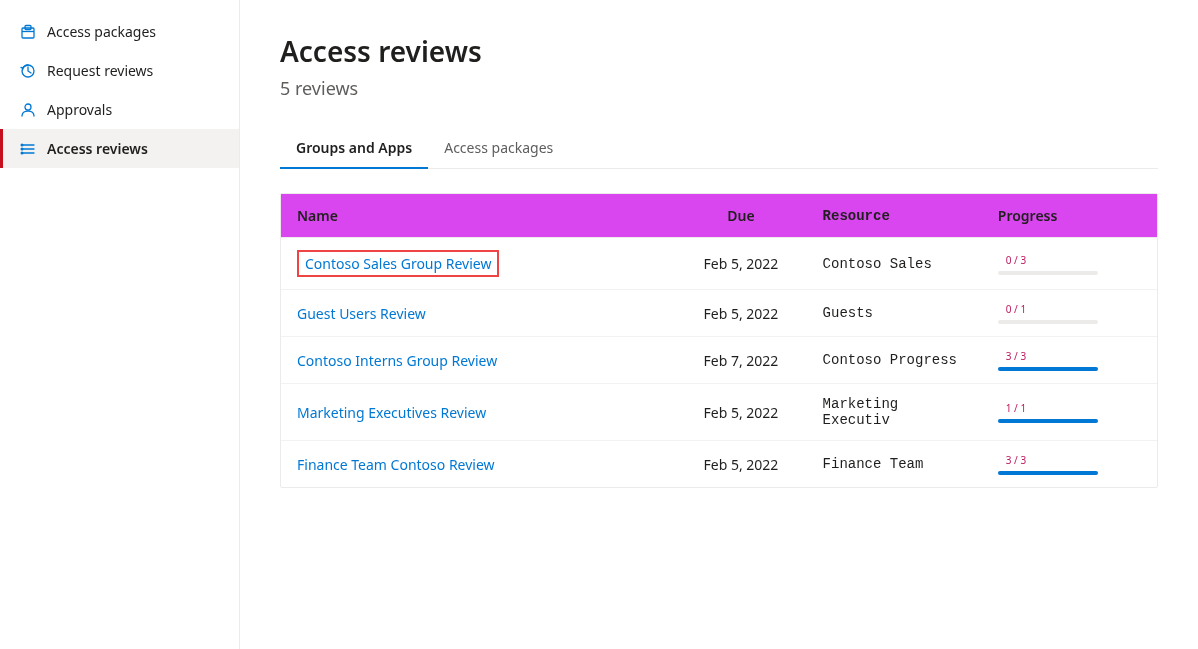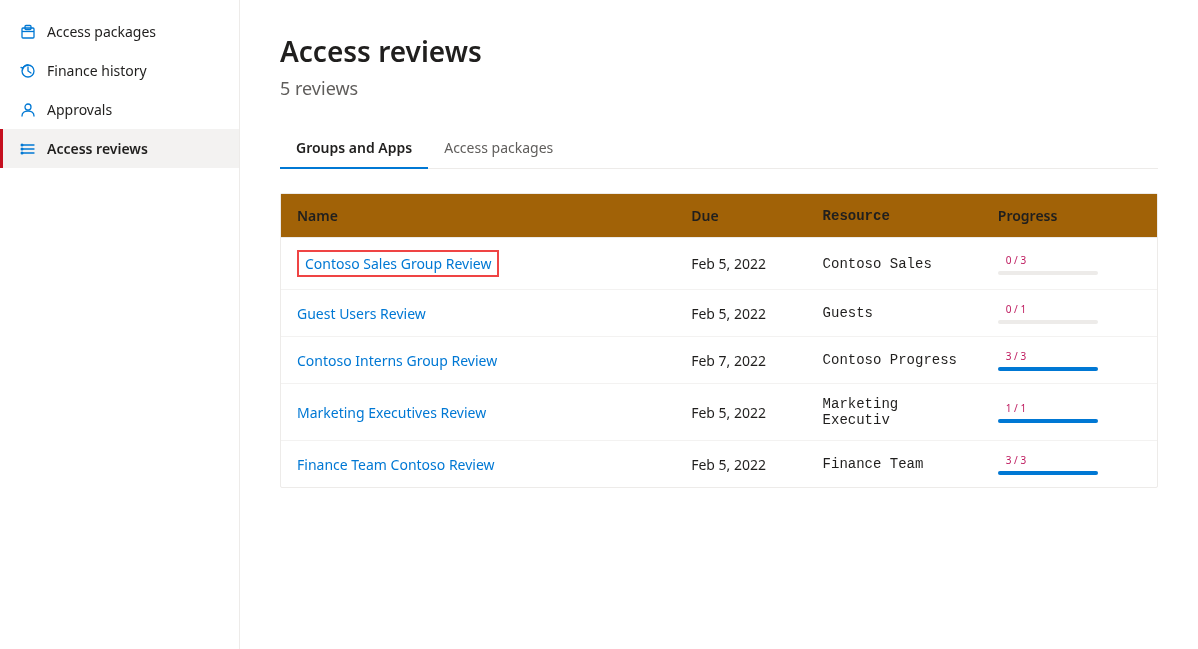--- a/index.html
+++ b/index.html
@@ -99,21 +99,21 @@
     }
     thead tr {
       border-bottom: 1px solid #edebe9;
     }
     th {
       text-align: left;
       padding: 12px 16px;
       font-weight: 600;
       font-size: 14px;
       color: #201f1e;
-      background: #a16207;
+      background: #d946ef;
     }
     td {
       padding: 12px 16px;
       font-size: 14px;
       border-bottom: 1px solid #f3f2f1;
       vertical-align: middle;
     }
     tr:last-child td {
       border-bottom: none;
     }
@@ -146,21 +146,21 @@
       width: 100px;
     }
     .progress-bar-fill {
       height: 4px;
       background: #0078d4;
       border-radius: 2px;
     }
 
     
     .col-name { width: 45%; }
-    .col-due { width: 15%; }
+    .col-due { width: 15%; text-align: center; }
     .col-resource { width: 20%; font-family: Liberation Mono, monospace; }
     .col-progress { width: 20%; }
   </style>
 </head>
 <body>
 
 <nav class="sidebar">
 
   <div class="sidebar-item">
     <span class="icon">
@@ -175,21 +175,21 @@
 
   <div class="sidebar-item">
     <span class="icon">
       <svg width="16" height="16" viewBox="0 0 16 16" fill="none">
         <circle cx="8" cy="8" r="6" stroke="#0078d4" stroke-width="1.3" fill="none"></circle>
         <polyline points="8,4 8,8 11,10" stroke="#0078d4" stroke-width="1.3" fill="none" stroke-linecap="round"></polyline>
         <path d="M3,5 A6,6 0 0,1 8,2" stroke="#0078d4" stroke-width="1.3" fill="none" stroke-linecap="round"></path>
         <polyline points="1,4.5 3,5 2.5,7" stroke="#0078d4" stroke-width="1.3" fill="none" stroke-linecap="round" stroke-linejoin="round"></polyline>
       </svg>
     </span>
-    <span>Finance history</span>
+    <span>Request reviews</span>
   </div>
 
   <div class="sidebar-item">
     <span class="icon">
       <svg width="16" height="16" viewBox="0 0 16 16" fill="none">
         <circle cx="8" cy="5" r="3" stroke="#0078d4" stroke-width="1.3" fill="none"></circle>
         <path d="M2,14 C2,11 4.5,9 8,9 C11.5,9 14,11 14,14" stroke="#0078d4" stroke-width="1.3" fill="none" stroke-linecap="round"></path>
       </svg>
     </span>
     <span>Approvals</span>

